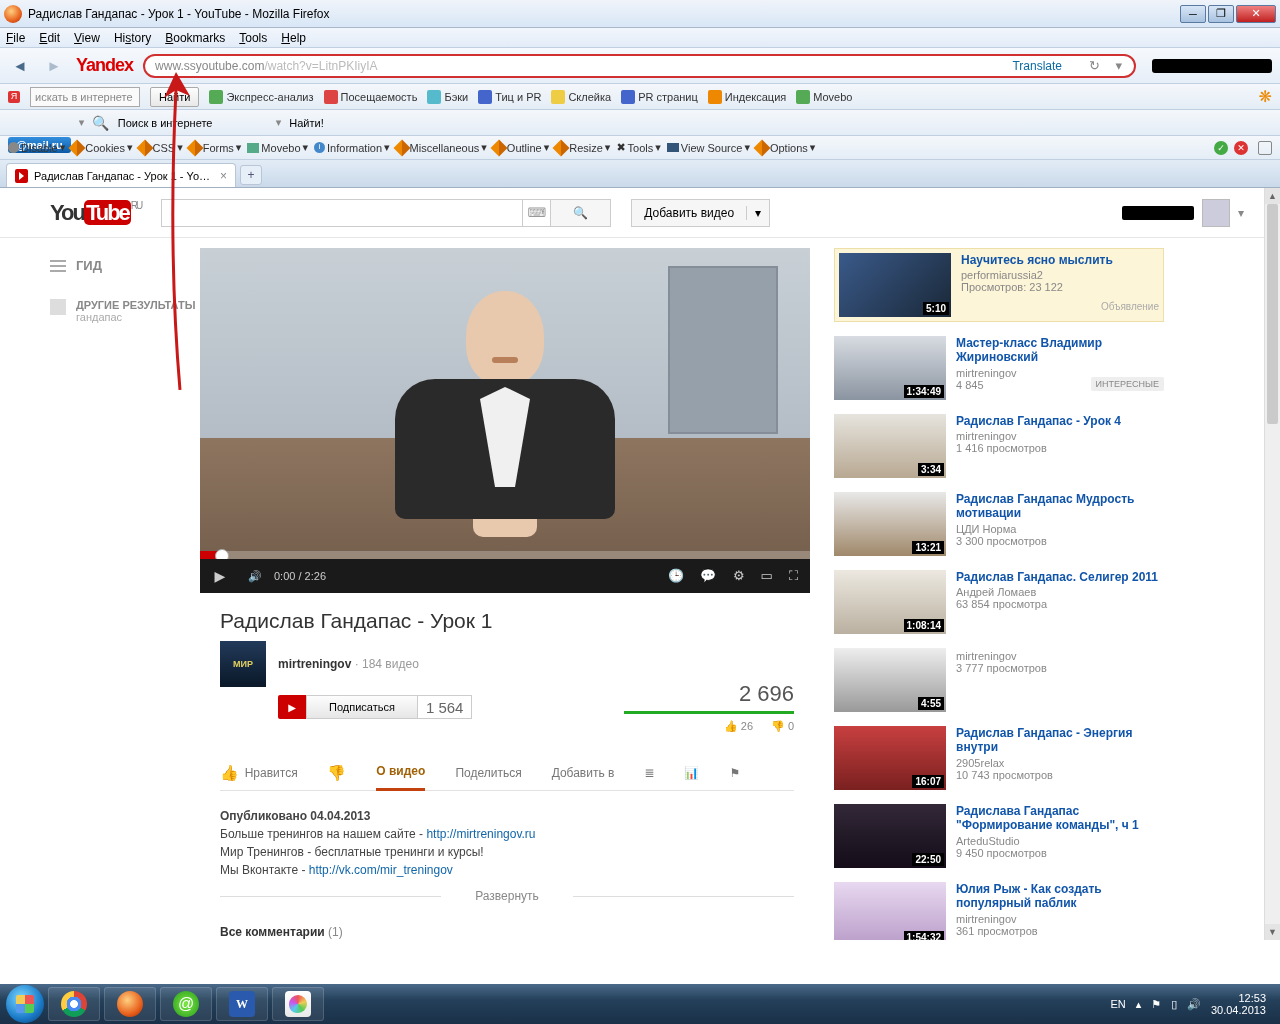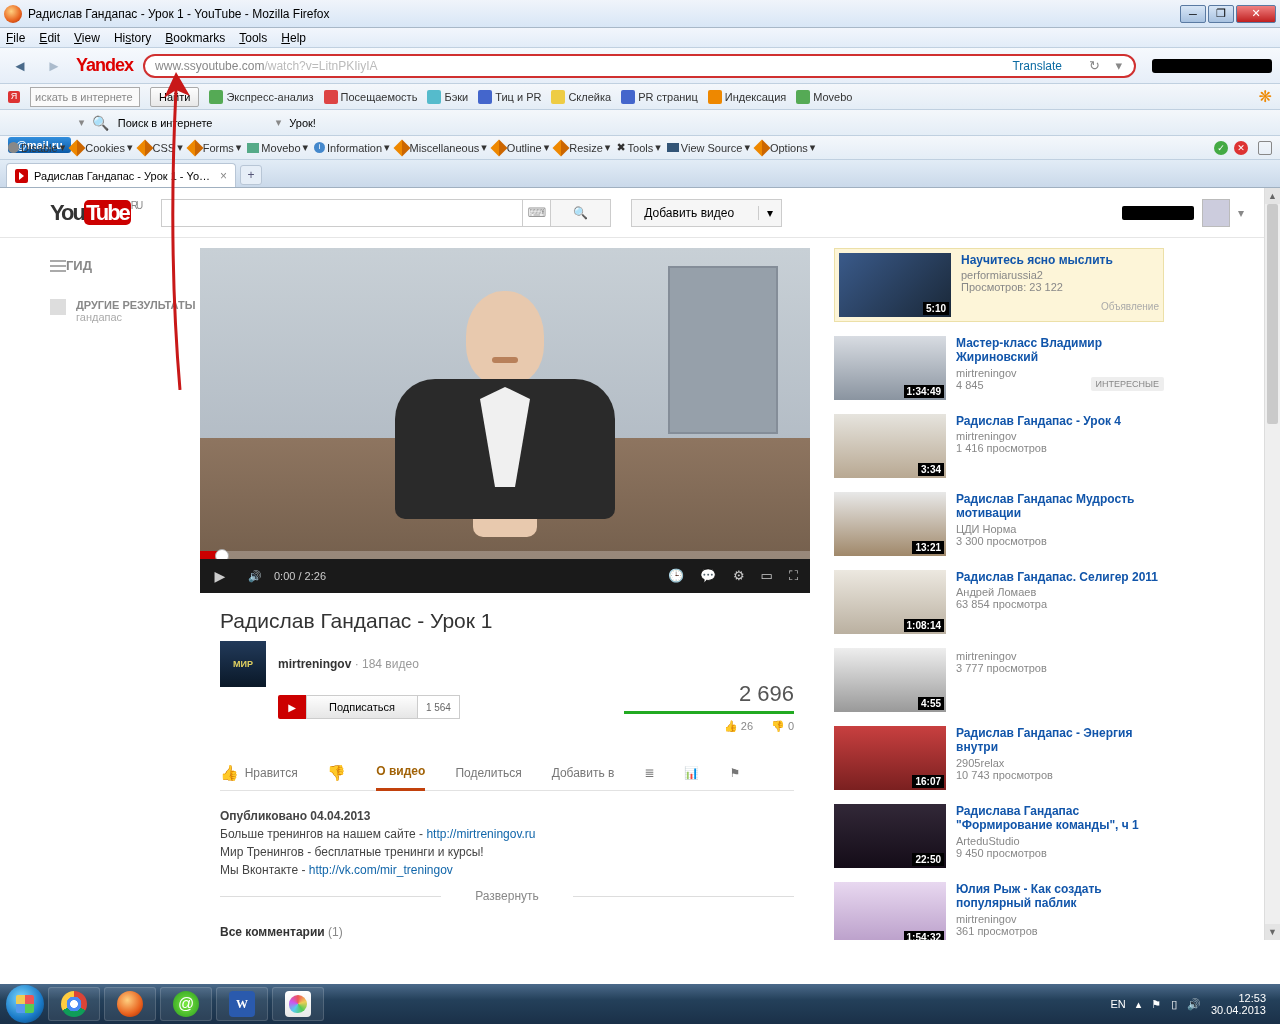--- a/index.html
+++ b/index.html
@@ -55,31 +55,31 @@
 .yt-wrap { position:absolute; top:188px; left:0; right:16px; bottom:84px; background:#fff; overflow:hidden; }
 .yt-header { height:50px; border-bottom:1px solid #e6e6e6; display:flex; align-items:center; padding:0 20px 0 50px; gap:20px; }
 .yt-logo { font-family:Arial; font-size:22px; letter-spacing:-2px; }
 .yt-logo .you { color:#333; font-weight:bold; }
 .yt-logo .tube { background:#c00; color:#fff; padding:0 2px; border-radius:5px; font-weight:bold; }
 .yt-logo .ru { font-size:10px; color:#888; vertical-align:top; }
 .yt-search { width:390px; height:28px; border:1px solid #ccc; display:flex; }
 .yt-search input { flex:1; border:none; padding:0 6px; outline:none; }
 .yt-search .kbd { width:28px; border-left:1px solid #ccc; display:flex; align-items:center; justify-content:center; color:#999; font-size:13px; }
 .yt-sbtn { width:60px; height:28px; border:1px solid #ccc; border-left:none; background:#f6f6f6; display:flex; align-items:center; justify-content:center; color:#777; }
-.yt-upload { height:28px; border:1px solid #ccc; background:#f6f6f6; display:flex; align-items:center;gap:12px; }
+.yt-upload { height:28px; border:1px solid #ccc; background:#f6f6f6; display:flex; align-items:center; }
 .yt-upload .txt { padding:0 12px; }
 .yt-upload .dd { border-left:1px solid #ccc; padding:0 8px; }
 .yt-acct { margin-left:auto; display:flex; align-items:center; gap:8px; }
 .yt-acct .blur { width:72px; height:14px; background:#000; border-radius:2px; }
 .yt-acct .avatar { width:28px; height:28px; background:#ccd; border:1px solid #bbb; }
 .yt-acct .dd { color:#888; }
 
 .yt-body { display:flex; }
 .yt-side { width:200px; padding:20px 0 0 50px; }
-.guide { display:flex; align-items:center; color:#888; font-size:13px; font-weight:bold; }
+.guide { display:flex; align-items:center; gap:10px; color:#888; font-size:13px; font-weight:bold; }
 .guide .burger { display:flex; flex-direction:column; gap:3px; }
 .guide .burger span { width:16px; height:2px; background:#aaa; }
 .other { margin-top:26px; display:flex; align-items:flex-start; gap:10px; }
 .other .sq { width:16px; height:16px; background:#ddd; }
 .other .txt1 { color:#888; font-size:11px; font-weight:bold; }
 .other .txt2 { color:#aaa; font-size:11px; }
 
 .yt-main { flex:1; display:flex; padding:10px 0 0 0; }
 .col1 { width:614px; }
 .player { width:610px; height:345px; background:#aeb8c0; position:relative; }
@@ -101,21 +101,21 @@
 .ctrls .right { margin-left:auto; display:flex; gap:16px; padding-right:12px; font-size:13px; }
 
 .vtitle { font-size:21px; color:#333; margin:16px 0 8px 20px; }
 .chrow { display:flex; align-items:center; margin-left:20px; gap:12px; }
 .chimg { width:46px; height:46px; background:linear-gradient(#223a5a,#0a1828); display:flex; align-items:center; justify-content:center; color:#e0d060; font-size:9px; font-weight:bold; }
 .chname { font-size:12px; color:#555; }
 .chname b { color:#333; }
 .subrow { display:flex; align-items:center; margin:8px 0 0 78px; gap:0; }
 .subplay { width:28px; height:24px; background:#c00; display:flex; align-items:center; justify-content:center; color:#fff; font-size:10px; border-radius:2px 0 0 2px; }
 .subbtn { height:24px; background:linear-gradient(#fdfdfd,#e6e6e6); border:1px solid #ccc; padding:0 22px; display:flex; align-items:center; font-size:11px; }
-.subcount { height:24px; border:1px solid #ccc; border-left:none; padding:0 8px; display:flex; align-items:center; font-size:10px; color:#666; }
+.subcount { height:24px; border:1px solid #ccc; border-left:none; padding:0 8px; display:flex; align-items:center; font-size:15px; color:#666; }
 .views { margin-left:auto; text-align:right; padding-right:20px; margin-top:-38px; }
 .views .n { font-size:22px; color:#555; }
 .views .bar { width:170px; height:3px; background:#2a2; margin:4px 0 6px auto; }
 .views .likes { font-size:11px; color:#888; display:flex; gap:18px; justify-content:flex-end; }
 
 .tabsrow { margin:22px 20px 0; border-bottom:1px solid #e2e2e2; display:flex; gap:30px; align-items:center; height:36px; font-size:12px; color:#777; }
 .tabsrow .t { display:flex; align-items:center; gap:6px; }
 .tabsrow .t.active { color:#a16207; border-bottom:3px solid #c2410c; height:36px; font-weight:bold; }
 .thumb { font-size:15px; }
 
@@ -237,21 +237,21 @@
     </div>
   <span style="margin-left:auto;color:#e80;font-size:16px">❋</span>
 </div>
 
 <div class="toolbar2">
   <span class="mailru">@mail.ru</span>
   <span style="color:#888">▾</span>
   <span style="color:#28c;font-size:14px">🔍</span>
   <div class="sbox" style="width:150px"><span>Поиск в интернете</span></div>
   <span style="color:#888">▾</span>
-  <div class="btn">Урок!</div>
+  <div class="btn">Найти!</div>
 </div>
 
 <div class="toolbar3">
   <div class="t3"><span style="width:11px;height:11px;border-radius:50%;background:#888"></span><span>Disable</span>▾</div>
   <div class="t3"><span class="pencil"></span><span>Cookies</span>▾</div>
   <div class="t3"><span class="pencil"></span><span>CSS</span>▾</div>
   <div class="t3"><span class="pencil"></span><span>Forms</span>▾</div>
   <div class="t3"><span style="width:12px;height:10px;background:#5a8"></span><span>Movebo</span>▾</div>
   <div class="t3"><span style="width:11px;height:11px;border-radius:50%;background:#48c;color:#fff;font-size:8px;text-align:center">i</span><span>Information</span>▾</div>
   <div class="t3"><span class="pencil"></span><span>Miscellaneous</span>▾</div>

